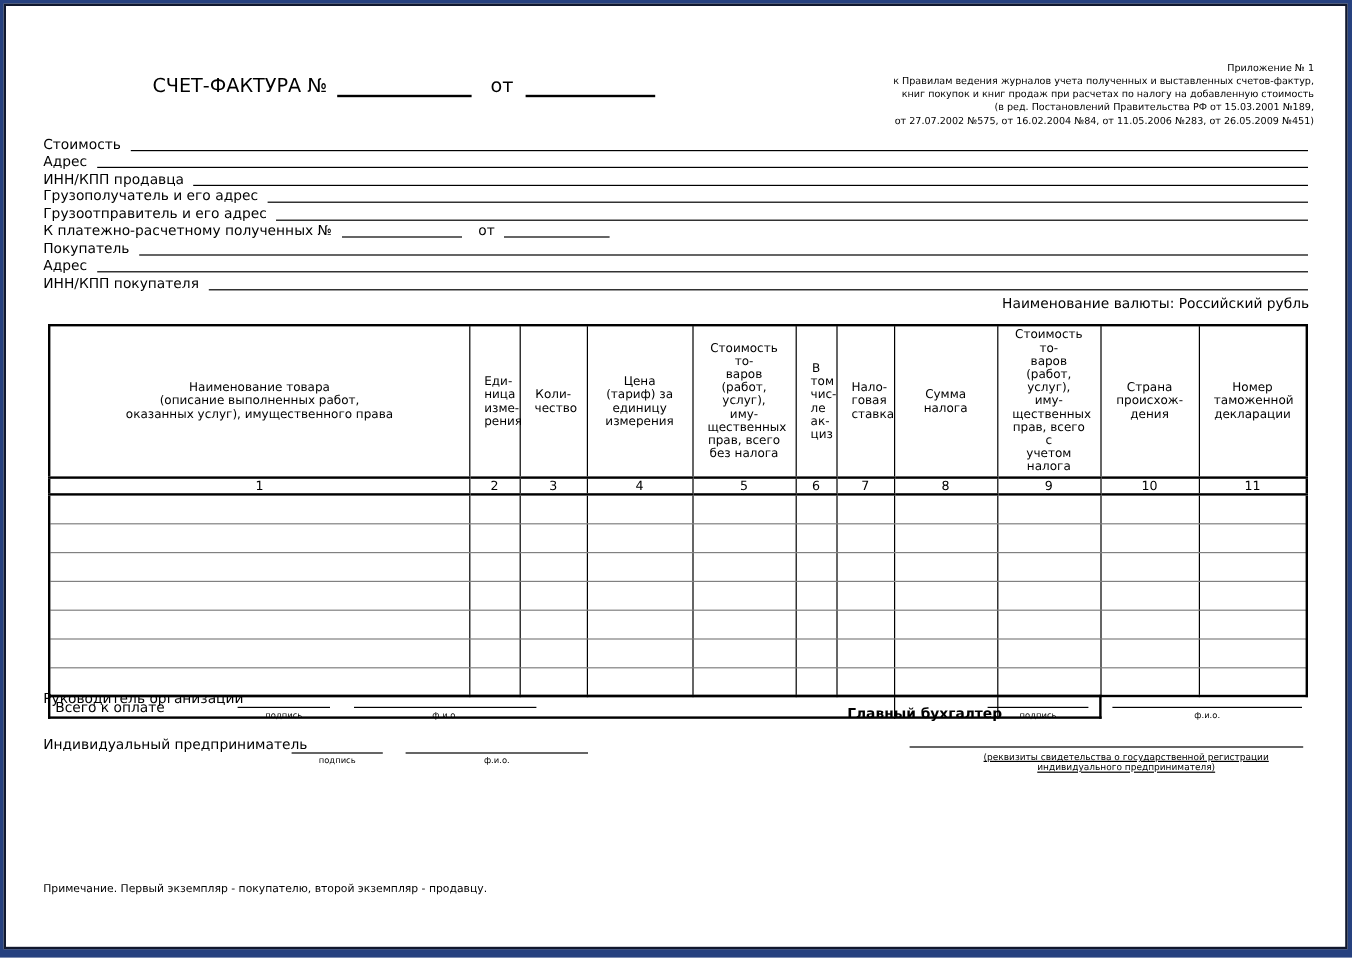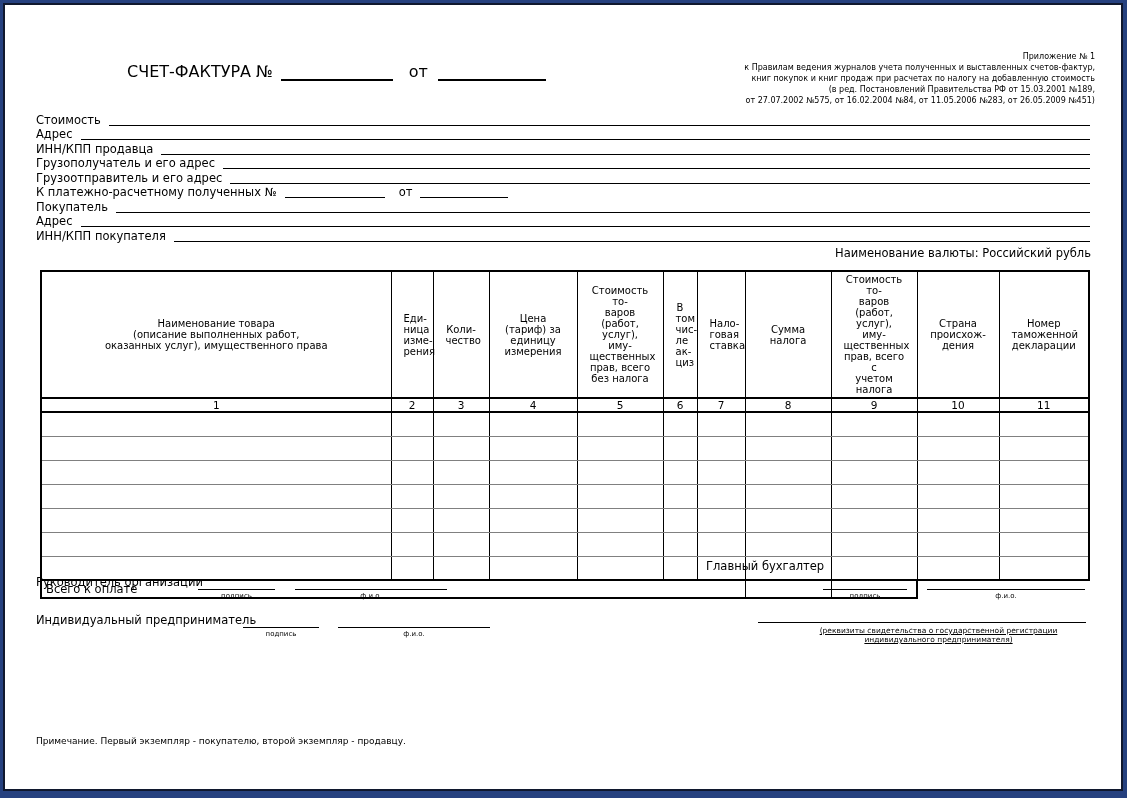--- a/index.html
+++ b/index.html
@@ -45,21 +45,21 @@
   .b1{width:704px}.b2{width:86px}.b3{width:86px}
   
   .sig-label { position:absolute; font-size:11.5px; white-space:nowrap; }
   .sline { position:absolute; height:0; border-bottom:1px solid #000; }
   .scap { position:absolute; font-size:7px; line-height:9px; text-align:center; white-space:pre-line; }
   #sig-ro-label {left:31px;  top:570px;}
   #line-ro-sign {left:193px; top:584px; width:77px;}
   #cap-ro-sign  {left:193px; top:587px; width:77px;}
   #line-ro-name {left:290px; top:584px; width:152px;}
   #cap-ro-name  {left:290px; top:587px; width:152px;}
-  #sig-gb-label {left:701px; top:554px;}
+  #sig-gb-label {left:701px; top:582px;font-weight:bold;}
   #line-gb-sign {left:818px; top:584px; width:84px;}
   #cap-gb-sign  {left:818px; top:587px; width:84px;}
   #line-gb-name {left:922px; top:584px; width:158px;}
   #cap-gb-name  {left:922px; top:587px; width:158px;}
   #sig-ip-label {left:31px;  top:608px;}
   #line-ip-sign {left:238px; top:622px; width:76px;}
   #cap-ip-sign  {left:238px; top:625px; width:76px;}
   #line-ip-name {left:333px; top:622px; width:152px;}
   #cap-ip-name  {left:333px; top:625px; width:152px;}
   #line-req     {left:753px; top:617px; width:328px;}

